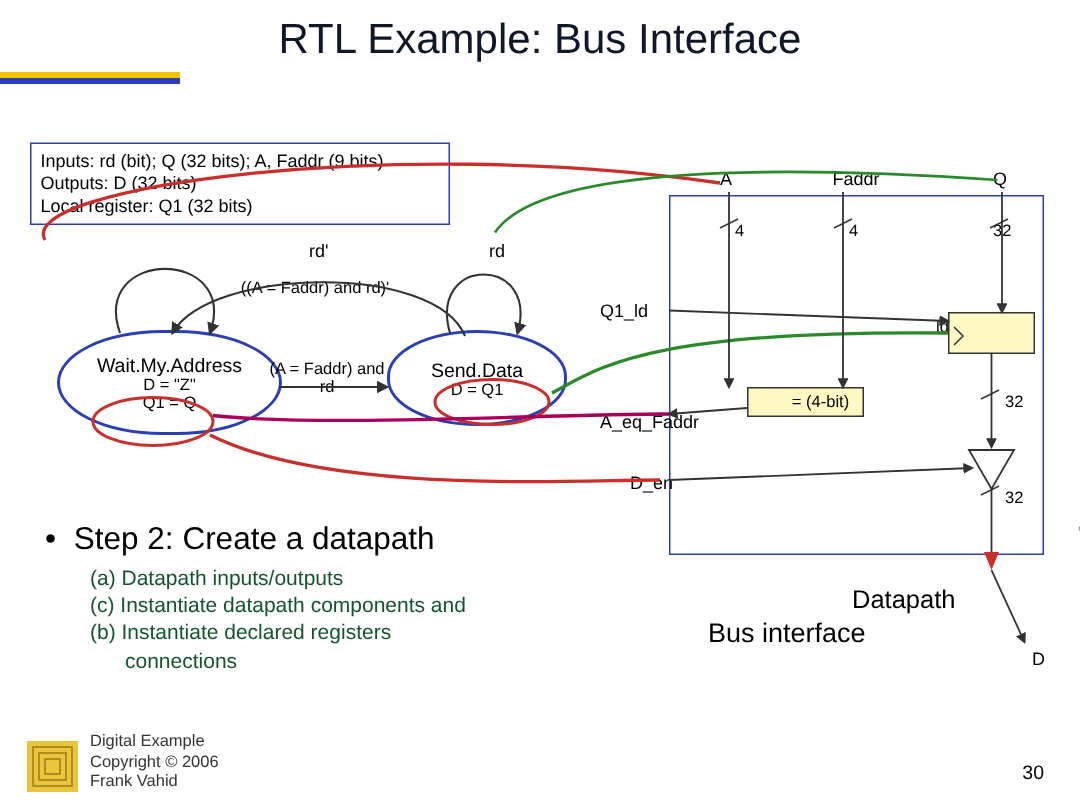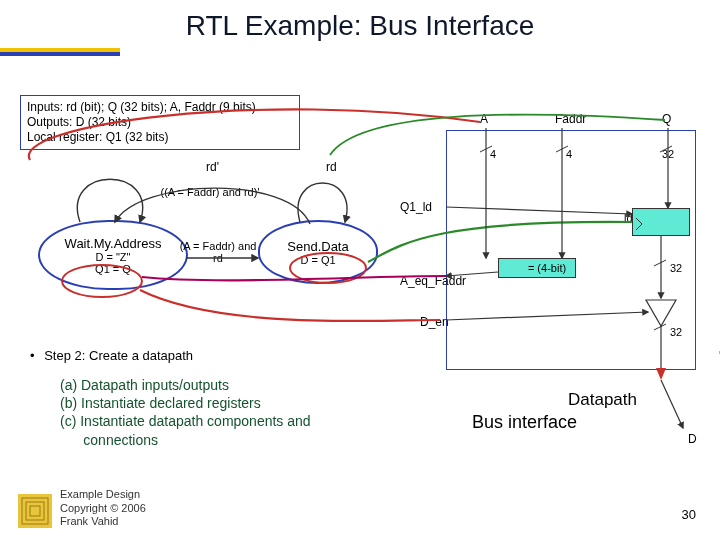--- a/index.html
+++ b/index.html
@@ -84,31 +84,31 @@
   .sig-Dout { left:688px; top:432px; }
   .sig-ldtxt{ left:624px; top:212px; font-size:11px; }
   .sig-Q1txt{ left:648px; top:216px; font-size:12px; }
   .sig-4a   { left:490px; top:148px; font-size:11px; }
   .sig-4b   { left:566px; top:148px; font-size:11px; }
   .sig-32a  { left:662px; top:148px; font-size:11px; }
   .sig-32b  { left:670px; top:262px; font-size:11px; }
   .sig-32c  { left:670px; top:326px; font-size:11px; }
   .cmp-box {
     position:absolute; border:1px solid #333; font-size:11px;
-    display:flex; align-items:center; justify-content:center; background:#5eead4;padding-left:20px;
+    display:flex; align-items:center; justify-content:center; background:#fef9c3;padding-left:20px;
   }
   .cmp-eq { left:498px; top:258px; width:78px; height:20px; }
   .q1-box { left:632px; top:208px; width:58px; height:28px; }
 
   .dp-label { position:absolute; left:568px; top:390px; font-size:17px; }
   .bi-label { position:absolute; left:472px; top:412px; font-size:18px; }
 
   .step-hdr {
     position:absolute; left:30px; top:348px;
-    font-size:13px;
+    font-size:21px;
   }
   .step-bullet { display:inline-block; margin-right:6px; }
   .sub-list {
     position:absolute; left:60px; top:376px;
     font-size:14px; color:#14532d; line-height:1.3;
   }
 
   .footer {
     position:absolute; left:60px; bottom:12px;
     font-size:11px; color:#333; line-height:1.2;
@@ -175,22 +175,22 @@
 
 <div class="dp-label">Datapath</div>
 <div class="bi-label">Bus interface</div>
 
 <div class="step-hdr">
   <span class="step-bullet">•</span>
   <span>Step 2: Create a datapath</span>
 </div>
 <div class="sub-list">
   <div>(a) Datapath inputs/outputs</div>
+  <div>(c) Instantiate datapath components and</div>
   <div>(b) Instantiate declared registers</div>
-  <div>(c) Instantiate datapath components and</div>
   <div style="white-space:pre;">      connections</div>
 </div>
 
 <svg class="svg-layer" viewBox="0 0 720 540">
   <defs>
     <marker id="ah" viewBox="0 0 10 10" refX="8" refY="5" markerWidth="6" markerHeight="6" orient="auto">
       <path d="M0,0 L10,5 L0,10 z" fill="#333"></path>
     </marker>
   </defs>
 
@@ -240,18 +240,18 @@
 
 <div class="footer-logo">
   <svg viewBox="0 0 34 34">
       <rect x="0" y="0" width="34" height="34" fill="#e8c53a"></rect>
   <rect x="4" y="4" width="26" height="26" fill="none" stroke="#9a7b14"></rect>
   <rect x="8" y="8" width="18" height="18" fill="none" stroke="#9a7b14"></rect>
   <rect x="12" y="12" width="10" height="10" fill="none" stroke="#9a7b14"></rect>
     </svg>
 </div>
 <div class="footer">
-  <div>Example Design</div>
+  <div>Digital Example</div>
   <div>Copyright © 2006</div>
   <div>Frank Vahid</div>
 </div>
 <div class="pagenum">30</div>
 <div class="vtext">a</div>
 
 </body></html>

